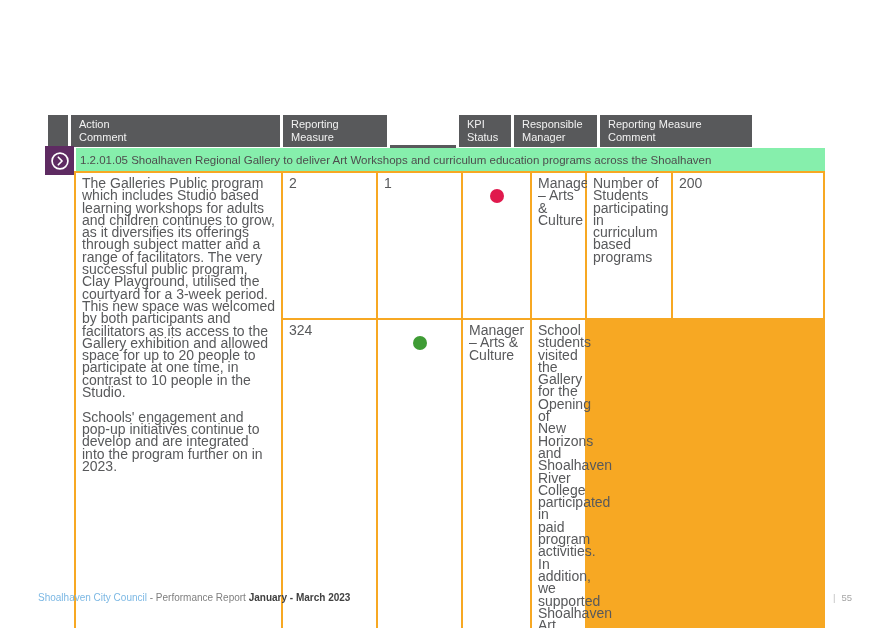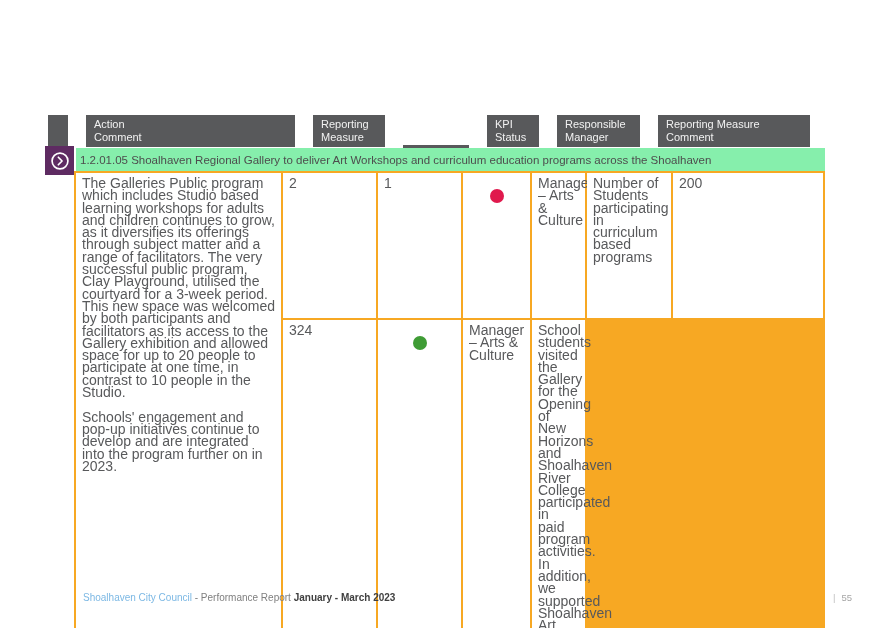--- a/index.html
+++ b/index.html
@@ -1,45 +1,45 @@
 <!DOCTYPE html>
 <html><head>
 <meta charset="utf-8">
 <style>
   * { margin:0; padding:0; box-sizing:border-box; }
   html,body { width:888px; height:628px; background:#ffffff;
     font-family:"Liberation Sans","DejaVu Sans",sans-serif; }
   .page { position:relative; width:888px; height:628px; background:#ffffff; overflow:hidden; }
 
   
-  .header-row { position:absolute; left:48px; top:115px; display:flex; gap:18px; height:32px; }
+  .header-row { position:absolute; left:48px; top:115px; display:flex; gap:3px; height:32px; }
   .hcell { background:#58595B; color:#F2F2F2; font-size:11px; line-height:13px;
            padding:3px 4px 0 8px; white-space:pre-line; overflow:hidden; }
-  .w0{width:20px; padding:0;} .w1{width:209px;} .w2{width:72px;} .w3{width:82px;}
+  .w0{width:20px; padding:0;} .w1{width:209px;} .w2{width:104px;} .w3{width:82px;}
   .w4{width:66px;margin-top:30px;} .w5{width:52px;} .w6{width:83px;} .w7{width:152px;}
 
   
   .banner-icon { position:absolute; left:45px; top:146px; width:29px; height:29px;
                  background:#5E2B62; display:flex; align-items:center; justify-content:center; }
   .banner-bar { position:absolute; left:76px; top:148px; width:749px; height:24px;
                 background:#86efac; color:#4D4D4D; font-size:11.5px;
                 display:flex; align-items:center; padding-left:4px; white-space:nowrap; overflow:hidden; }
 
   
   .data-grid { position:absolute; left:74px; top:171px; background:#F7A823; padding:2px;
                display:grid; grid-template-columns:205px 93px 83px 67px 53px 84px 150px;
                grid-template-rows:145px minmax(192px,auto); gap:2px; }
   .cell { background:#ffffff; color:#58595B; font-size:14px; line-height:12.3px;
           padding:4px 6px; white-space:pre-line; }
   .action-cell { grid-row:1 / span 2; }
   .kpi-cell { padding-top:3px; }
   .dot { width:14px; height:14px; border-radius:50%; margin:1px auto 0; }
 
   
-  .footer { position:absolute; left:38px; top:592px; font-size:10px; color:#7F7F7F; white-space:nowrap;margin-left:45px; }
+  .footer { position:absolute; left:38px; top:592px; font-size:10px; color:#7F7F7F; white-space:nowrap; }
   .footer .blue { color:#7CB8E4; }
   .footer .bold { color:#404040; font-weight:bold; }
   .page-num { position:absolute; right:36px; top:592px; font-size:9.5px; color:#A6A6A6; }
   .page-num .bar { margin-right:6px; color:#BFBFBF; }
 </style>
 </head>
 <body>
 
 <div class="page">
 

